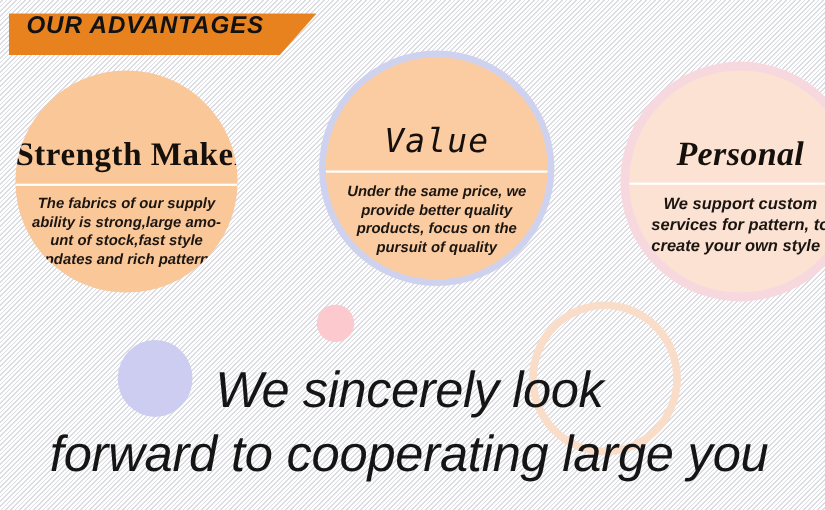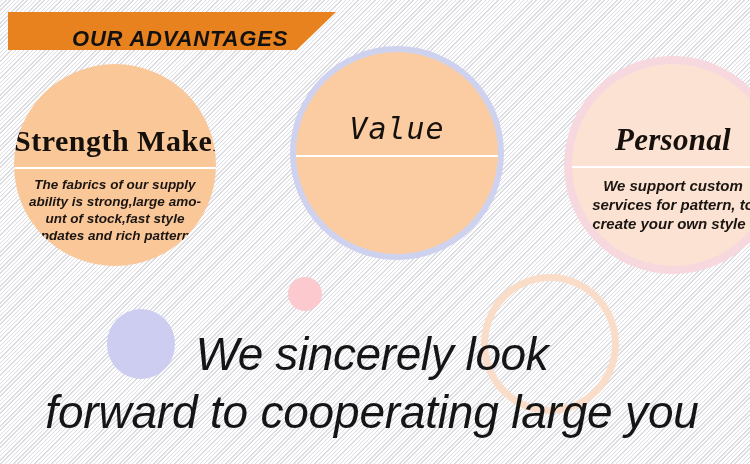--- a/index.html
+++ b/index.html
@@ -33,22 +33,21 @@
   #banner {
     position: absolute;
     left: 8px;
     top: 12px;
     width: 280px;
     height: 38px;
     background: #E8821E;
     -webkit-clip-path: polygon(0 0, 100% 0, 88% 100%, 0 100%);
     clip-path: polygon(0 0, 100% 0, 88% 100%, 0 100%);
     display: flex;
-    align-items: flex-end;
-    padding-left: 48px;
+    align-items: flex-start;
   }
   #banner-text {
     font-family: "Liberation Sans", sans-serif;
     font-style: italic;
     font-weight: bold;
     font-size: 22px;
     letter-spacing: 0.8px;
     color: #111111;
     padding-left: 16px;
     white-space: nowrap;
@@ -203,20 +202,21 @@
 
   <div class="circle" id="circle-1">
     <div class="circle-heading" id="heading-1">Strength  Maker</div>
     <div class="circle-divider"></div>
     <div class="circle-body" id="body-1">The fabrics of our supply ability is strong,large amo-unt of stock,fast style updates and rich patterns</div>
   </div>
 
   <div class="circle" id="circle-2">
     <div class="circle-heading" id="heading-2">Value</div>
     <div class="circle-divider"></div>
+    <div class="circle-body" id="body-2">Under the same price, we provide better quality products, focus on the pursuit of quality</div>
   </div>
 
   <div class="circle" id="circle-3">
     <div class="circle-heading" id="heading-3">Personal</div>
     <div class="circle-divider"></div>
     <div class="circle-body" id="body-3">We support custom services for pattern,  to create your own style .</div>
   </div>
 
   <div id="closing">
     <span class="line" id="closing-line-1">We sincerely look</span>

